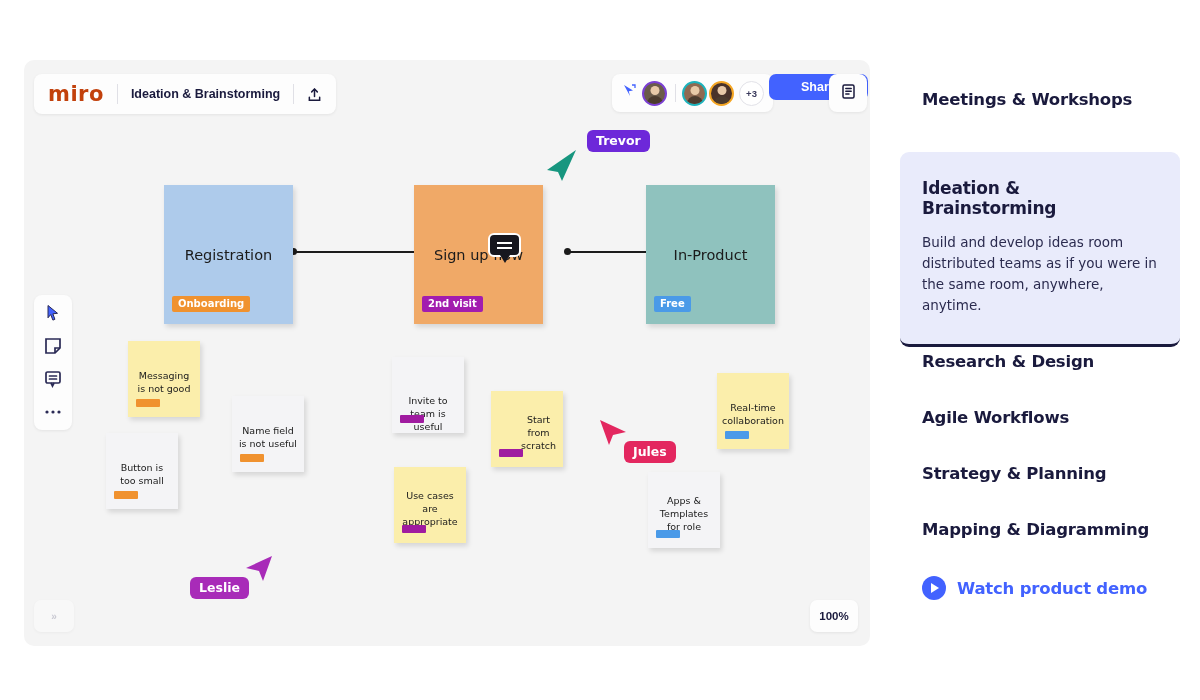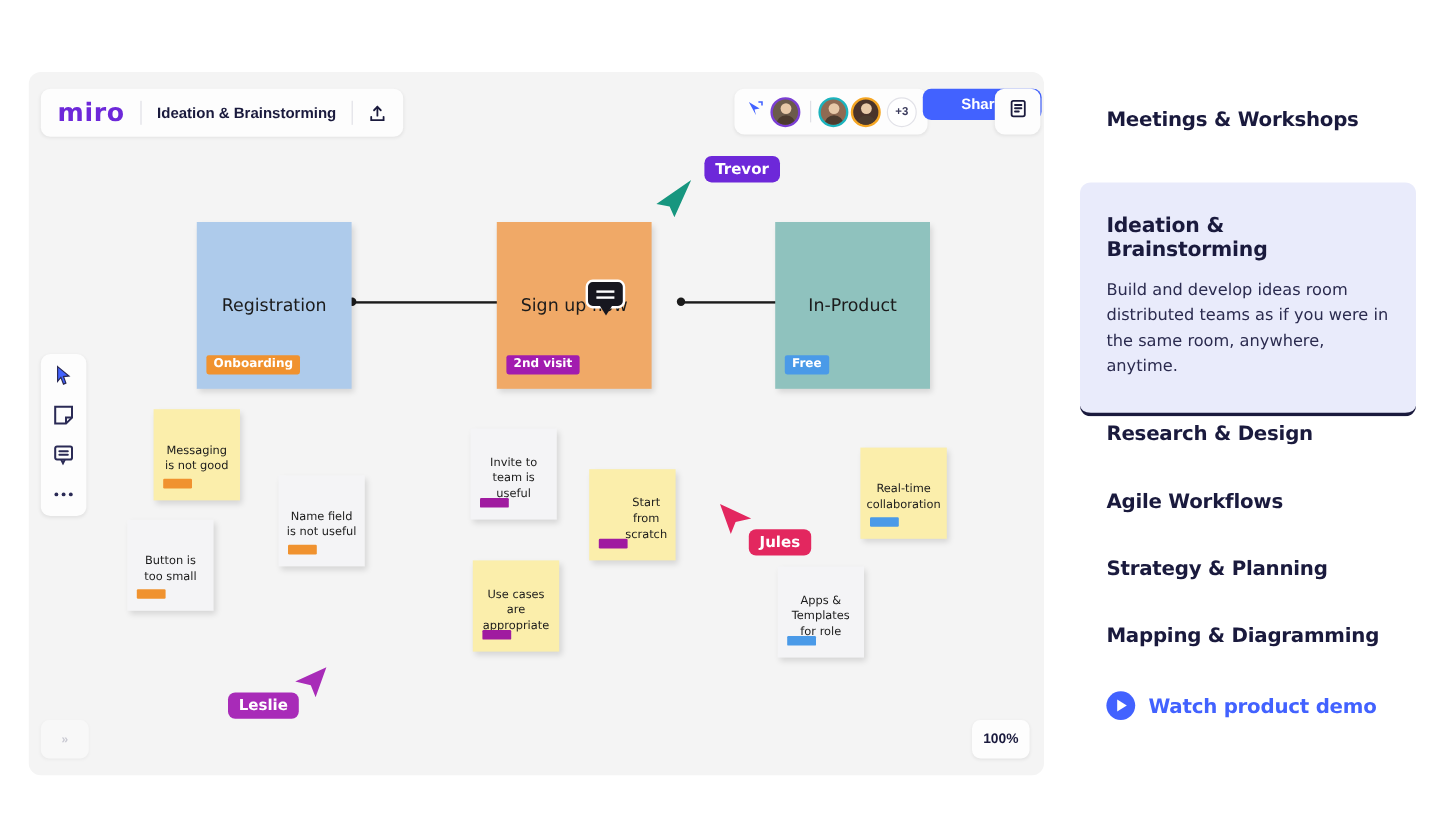--- a/index.html
+++ b/index.html
@@ -28,21 +28,21 @@
     background: #fdfdfd;
     border-radius: 8px;
     display: flex; align-items: center;
     padding: 0 14px;
     box-shadow: 0 1px 3px rgba(0,0,0,.07);
   }
   .miro-logo {
     font-family: "DejaVu Sans", sans-serif;
     font-size: 21px; font-weight: 700;
     letter-spacing: .5px;
-    color: #6d28d9;
+    color: #c2410c;
   }
   .vdiv { width: 1px; height: 20px; background: #e0e0e6; margin: 0 13px; }
   .board-name { font-size: 12.5px; font-weight: 700; color: #1a1a3d; }
   .upload-ico { width: 15px; height: 15px; display: block; }
 
   
   .tr-group { position: absolute; top: 14px; display: flex; align-items: center; }
   .tr-pill {
     background: #fdfdfd; border-radius: 8px; height: 38px;
     display: flex; align-items: center; padding: 0 9px;
@@ -339,21 +339,21 @@
     <span class="bar" style="background:#f0922f;"></span>
   </div>
   <div class="note white" style="left:208px; top:336px;align-items:center;">
     <span>Name field is not useful</span>
     <span class="bar" style="background:#f0922f;"></span>
   </div>
   <div class="note white" style="left:82px; top:373px;">
     <span>Button is too small</span>
     <span class="bar" style="background:#f0922f;"></span>
   </div>
-  <div class="note white" style="left:368px; top:297px;">
+  <div class="note white" style="left:368px; top:297px;align-items:flex-end;">
     <span>Invite to team is useful</span>
     <span class="bar" style="background:#a01ba0;"></span>
   </div>
   <div class="note yellow" style="left:467px; top:331px;padding-left:29px;">
     <span>Start from scratch</span>
     <span class="bar" style="background:#a01ba0;"></span>
   </div>
   <div class="note yellow" style="left:370px; top:407px;">
     <span>Use cases are appropriate</span>
     <span class="bar" style="background:#a01ba0;"></span>

